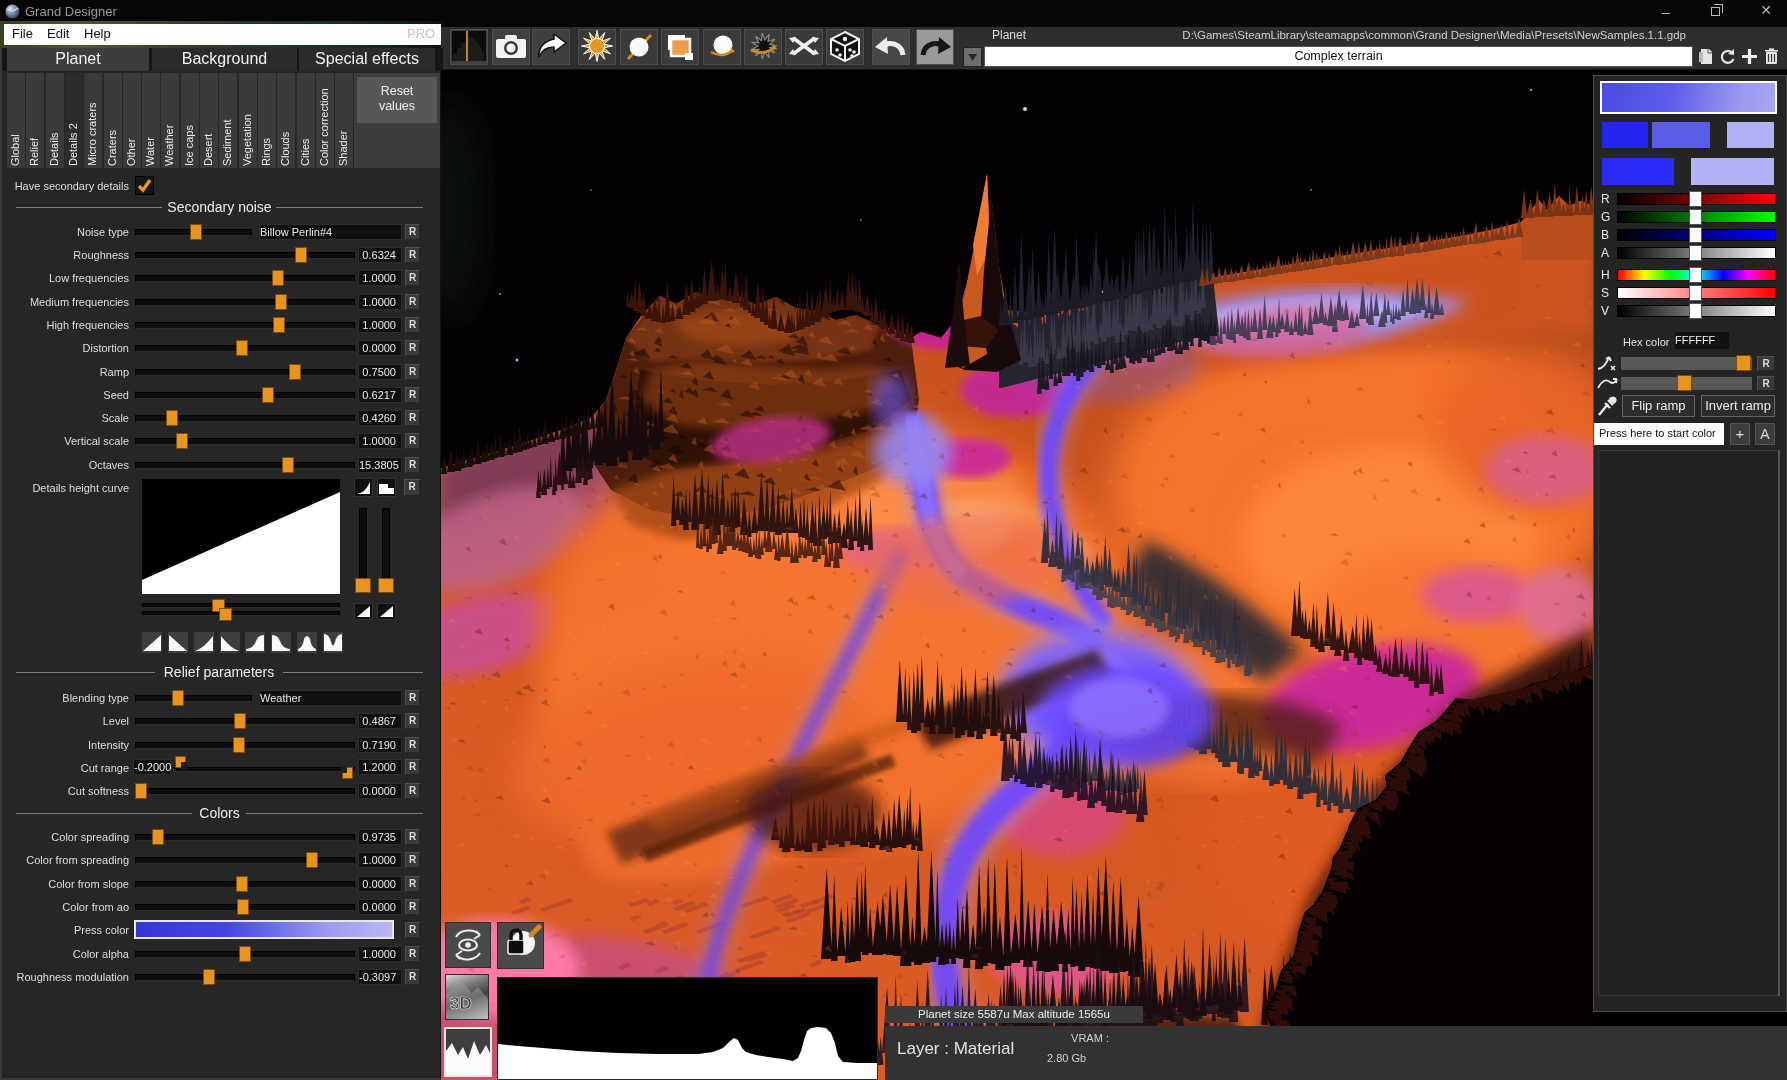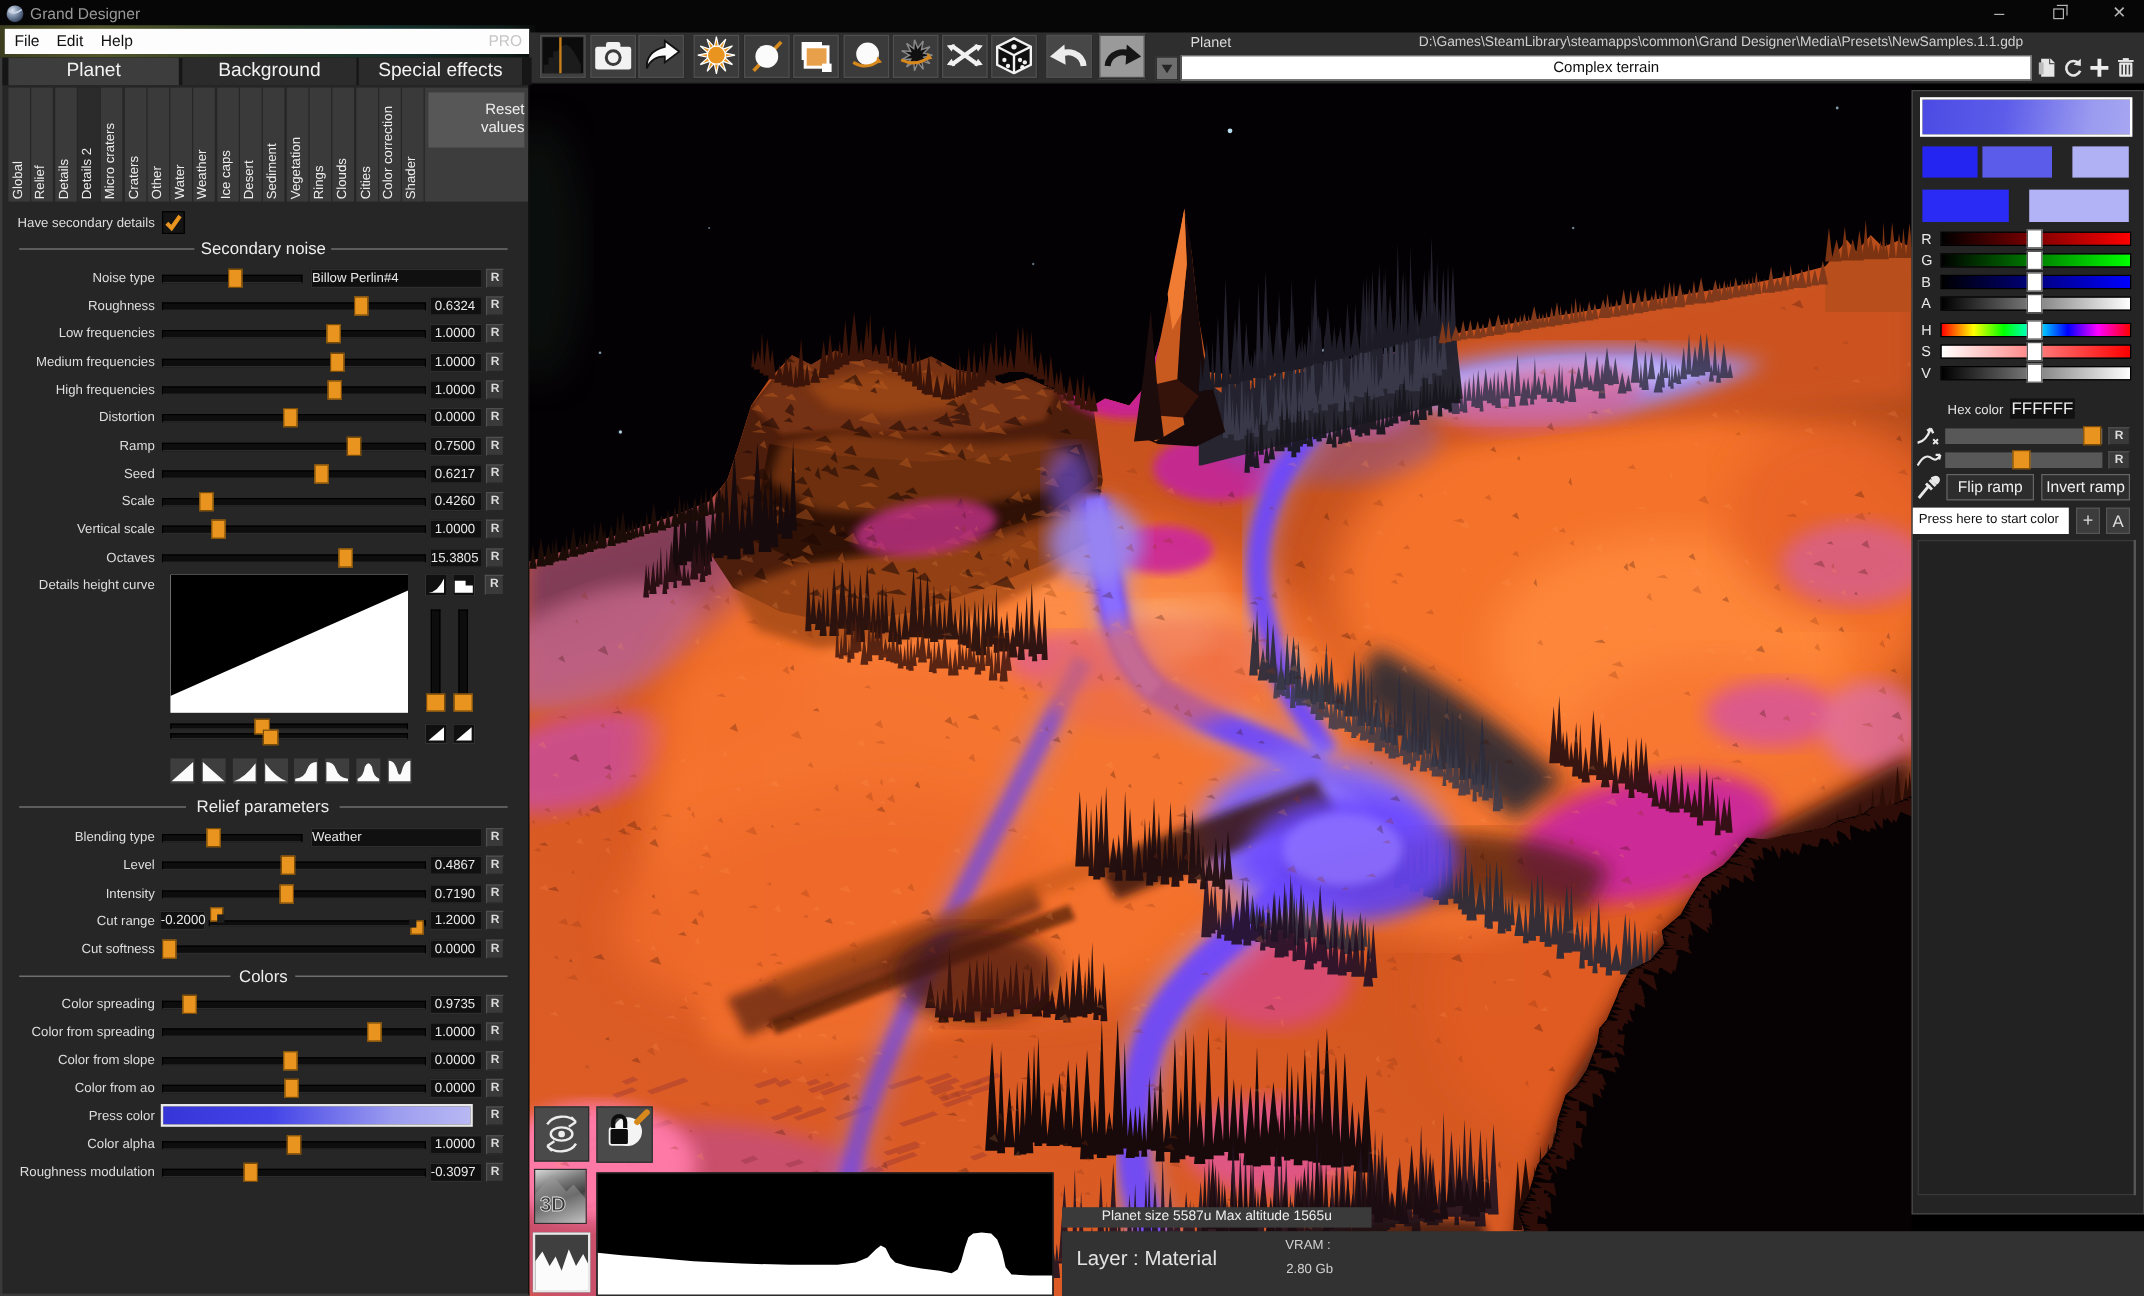--- a/index.html
+++ b/index.html
@@ -301,21 +301,21 @@
     <rect x="2" y="3" width="13" height="1.6" fill="#e6e6e6"></rect>
     <rect x="6" y="1.4" width="5" height="2" fill="#e6e6e6"></rect>
     <path d="M5.5,7 L5.5,15 M8.5,7 L8.5,15 M11.5,7 L11.5,15" stroke="#333" stroke-width="1.2"></path>
   </svg>
 <div class="a" style="left:0;top:48px;width:441px;height:1032px;background:#262626;border-left:2px solid #3a3a3a;border-bottom:2px solid #3a3a3a;border-right:1px solid #111">
     <div class="a" style="left:0;top:0;width:441px;height:23px;background:#161616"></div>
     <div class="a" style="left:5px;top:0;width:142px;height:23px;background:#3d3d3d;color:#f2f2f2;font-size:16px;text-align:center;line-height:22px">Planet</div>
     <div class="a" style="left:150px;top:0;width:145px;height:23px;background:#2b2b2b;color:#f2f2f2;font-size:16px;text-align:center;line-height:22px">Background</div>
     <div class="a" style="left:297px;top:0;width:136px;height:23px;background:#2b2b2b;color:#f2f2f2;font-size:16px;text-align:center;line-height:22px">Special effects</div>
     <div class="a" style="left:352px;top:25px;width:86px;height:95px;background:#3d3d3d"></div>
-    <div class="a" style="left:355px;top:29px;width:80px;height:46px;background:#575757;color:#f0f0f0;font-size:12.5px;text-align:right;line-height:15px;padding-top:7px">Reset<br>values</div>
+    <div class="a" style="left:355px;top:29px;width:80px;height:46px;background:#575757;color:#f0f0f0;font-size:12.5px;text-align:center;line-height:15px;padding-top:7px">Reset<br>values</div>
     <div class="a" style="left:5.0px;top:25px;width:18px;height:95px;background:#3a3a3a">
       <div style="position:absolute;left:15px;bottom:2px;transform-origin:0 100%;transform:rotate(-90deg);color:#ececec;font-size:11px;line-height:13px;white-space:nowrap">Global</div>
     </div>
     <div class="a" style="left:24.3px;top:25px;width:18px;height:95px;background:#3a3a3a">
       <div style="position:absolute;left:15px;bottom:2px;transform-origin:0 100%;transform:rotate(-90deg);color:#ececec;font-size:11px;line-height:13px;white-space:nowrap">Relief</div>
     </div>
     <div class="a" style="left:43.6px;top:25px;width:18px;height:95px;background:#3a3a3a">
       <div style="position:absolute;left:15px;bottom:2px;transform-origin:0 100%;transform:rotate(-90deg);color:#ececec;font-size:11px;line-height:13px;white-space:nowrap">Details</div>
     </div>
     <div class="a" style="left:62.9px;top:25px;width:18px;height:95px;background:#2b2b2b">
@@ -585,21 +585,21 @@
     <div class="a" style="left:7px;top:192px;color:#e8e8e8;font-size:12px">H</div>
     <div class="a" style="left:23px;top:193px;width:159px;height:12px;background:linear-gradient(to right,#f00,#ff0 17%,#0f0 33%,#0ff 50%,#00f 67%,#f0f 83%,#f00);border:1px solid #000"></div>
     <div class="a" style="left:95px;top:191px;width:13px;height:16px;background:#fff;border:1px solid #555"></div>
     <div class="a" style="left:7px;top:210px;color:#e8e8e8;font-size:12px">S</div>
     <div class="a" style="left:23px;top:211px;width:159px;height:12px;background:linear-gradient(to right,#fff,#f00);border:1px solid #000"></div>
     <div class="a" style="left:95px;top:209px;width:13px;height:16px;background:#fff;border:1px solid #555"></div>
     <div class="a" style="left:7px;top:228px;color:#e8e8e8;font-size:12px">V</div>
     <div class="a" style="left:23px;top:229px;width:159px;height:12px;background:linear-gradient(to right,#000,#fff);border:1px solid #000"></div>
     <div class="a" style="left:95px;top:227px;width:13px;height:16px;background:#fff;border:1px solid #555"></div>
     <div class="a" style="left:29px;top:260px;color:#e2e2e2;font-size:11px">Hex color</div>
-    <div class="a" style="left:81px;top:256px;width:54px;height:17px;background:#111;color:#efefef;font-size:14px;text-align:center;line-height:17px">FFFFFF</div>
+    <div class="a" style="left:81px;top:256px;width:54px;height:17px;background:#111;color:#efefef;font-size:11px;line-height:17px">FFFFFF</div>
     <svg class="a" style="left:2px;top:277px" width="23" height="21">
       <path d="M2,16 Q9,15 13,4 M13,4 L10,6 M13,4 L15,8" stroke="#e8e8e8" stroke-width="2" fill="none"></path>
       <path d="M15,17 L19,13 M15,13 L19,17" stroke="#e8e8e8" stroke-width="1.6"></path>
     </svg>
     <div class="a" style="left:27px;top:281px;width:131px;height:13px;background:#585858"></div>
     <div class="a handle" style="left:142px;top:279px;width:15px;height:16px"></div>
     <div class="a rbtn" style="left:163px;top:280px;width:18px;height:15px">R</div>
     <svg class="a" style="left:2px;top:297px" width="23" height="21">
       <path d="M2,15 Q8,4 14,9 Q18,12 21,6 M21,6 L17,6 M21,6 L20,10" stroke="#e8e8e8" stroke-width="1.8" fill="none"></path>
     </svg>
@@ -641,13 +641,13 @@
     </svg></div>
 <div class="a" style="left:497px;top:977px;width:381px;height:103px;background:#000;border:1px solid #2a2a2a">
     <svg width="379" height="101" style="display:block">
       <path d="M0,66 L20,68 45,70 80,73 120,75 160,76 200,76 215,74 225,70 232,63 236,60 240,62 244,70 248,74 L258,77 270,79 285,81 295,83 300,80 303,73 306,62 309,53 313,50 320,49 328,50 333,55 337,65 340,78 345,84 360,85 379,85 L379,101 0,101 Z" fill="#fff"></path>
     </svg>
   </div>
 <div class="a" style="left:885px;top:1006px;width:258px;height:17px;background:#3a3a3a;color:#eee;font-size:11.5px;text-align:center;line-height:17px">Planet size 5587u Max altitude 1565u</div>
 <div class="a" style="left:885px;top:1026px;width:902px;height:54px;background:#323232">
     <div class="a" style="left:12px;top:13px;color:#e2e2e2;font-size:17px">Layer : Material</div>
     <div class="a" style="left:150px;top:6px;width:74px;text-align:right;color:#d2d2d2;font-size:11px">VRAM :</div>
-    <div class="a" style="left:152px;top:26px;width:74px;text-align:right;color:#d2d2d2;font-size:11px">2.80 Gb</div>
+    <div class="a" style="left:162px;top:26px;width:74px;text-align:left;color:#d2d2d2;font-size:11px">2.80 Gb</div>
   </div>
 </body></html>

